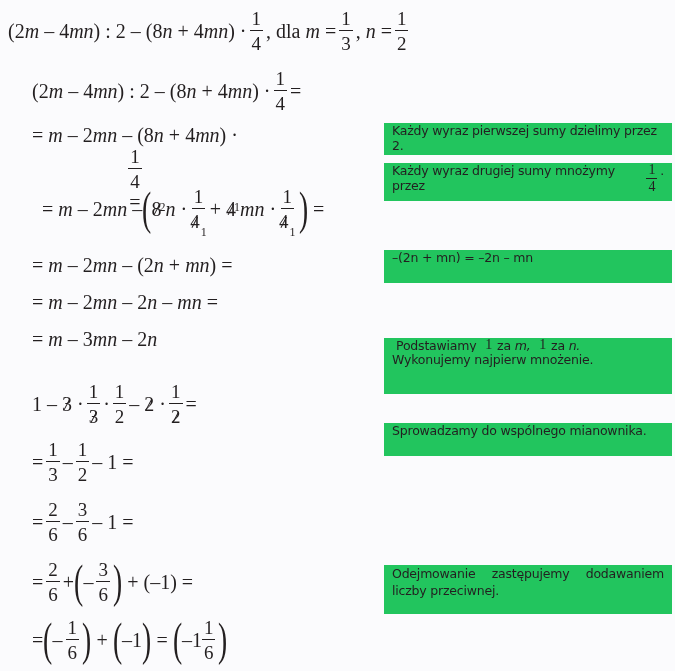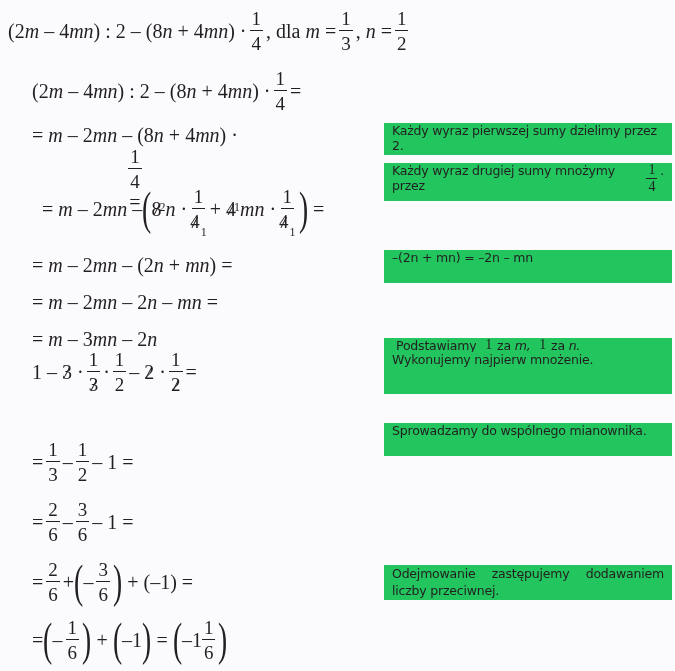--- a/index.html
+++ b/index.html
@@ -99,21 +99,21 @@
 </div>
 
 <div class="line math" style="left:32px; top:287px; height:30px;">
   <span>= <i>m</i> – 2<i>mn</i> – 2<i>n</i> – <i>mn</i> =</span>
 </div>
 
 <div class="line math" style="left:32px; top:324px; height:30px;font-family:Liberation Serif, serif;">
   <span>= <i>m</i> – 3<i>mn</i> – 2<i>n</i></span>
 </div>
 
-<div class="line math" style="left:32px; top:344px; height:56px;">
+<div class="line math" style="left:32px; top:376px; height:56px;">
   <span>1 – <span class="strike">3</span> ·</span>
   <span class="frac">
       <span class="num">1</span>
       <span class="den"><span class="strike">3</span></span>
     </span>
     <span>·</span>
   <span class="frac">
       <span class="num">1</span>
       <span class="den">2</span>
     </span>
@@ -224,15 +224,15 @@
 </div>
 
 <div class="note" style="top:352px; height:42px;">
   <span>Wykonujemy najpierw mnożenie.</span>
 </div>
 
 <div class="note" style="top:423px; height:33px;">
   <span>Sprowadzamy do wspólnego mianownika.</span>
 </div>
 
-<div class="note" style="top:565px; height:35px; line-height:17px; text-align:justify;">
+<div class="note" style="top:565px; height:49px; line-height:17px; text-align:justify;">
   <span style="display:block; text-align:justify; text-align-last:left;">Odejmowanie zastępujemy dodawaniem liczby przeciwnej.</span>
 </div>
 
 </body></html>

